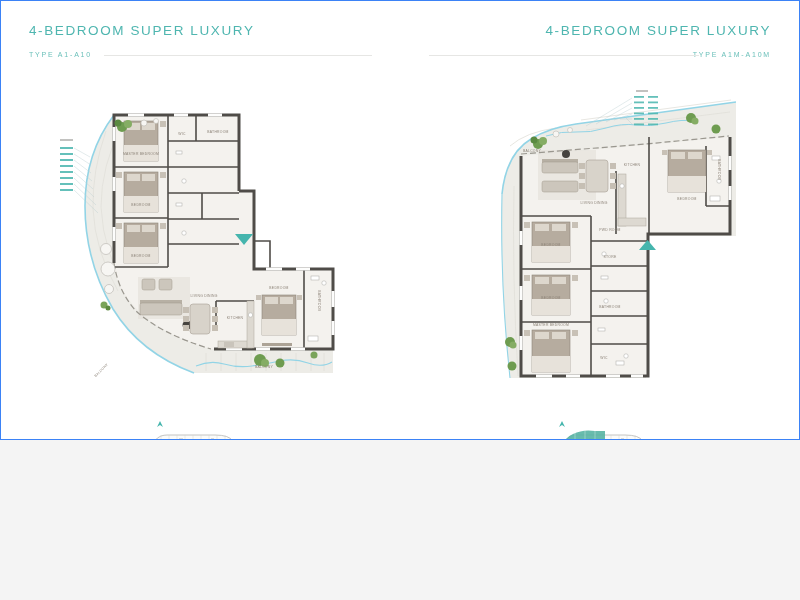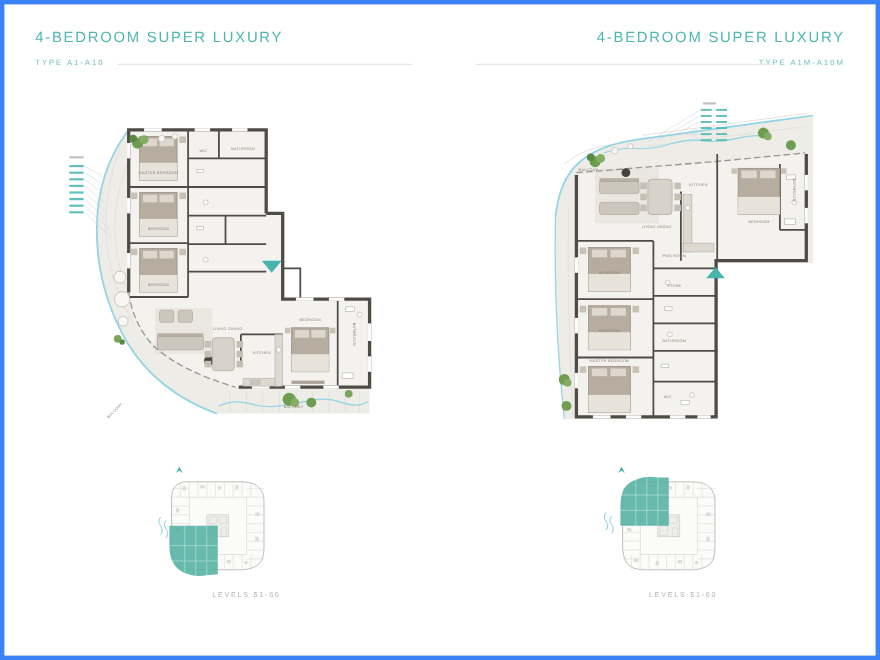--- a/index.html
+++ b/index.html
@@ -1,16 +1,16 @@
 <!DOCTYPE html>
 <html><head>
 <meta charset="utf-8">
 <style>
   html,body{margin:0;padding:0;background:#f4f4f4;}
-  .page{position:relative;width:800px;height:600px;background:#ffffff;border:4px solid #3b82f6;
+  .page{position:relative;width:800px;height:440px;background:#ffffff;border:1px solid #3b82f6;
         box-sizing:border-box;font-family:"Liberation Sans",sans-serif;overflow:hidden;margin:0 auto;}
   .title{position:absolute;top:22px;font-size:13.5px;letter-spacing:1.6px;color:#4fb6b0;font-weight:400;white-space:nowrap;}
   .title.t-left{left:28px}
   .title.t-right{right:28px;text-align:right}
   .subtitle{position:absolute;top:50px;font-size:7px;letter-spacing:1.8px;color:#6cc0ba;white-space:nowrap;}
   .subtitle.t-left{left:28px}
   .subtitle.t-right{right:28px}
   .rule{position:absolute;top:54px;height:1px;background:#e6e6e4;}
   .rule.t-left{left:103px;width:268px}
   .rule.t-right{left:428px;width:270px}

